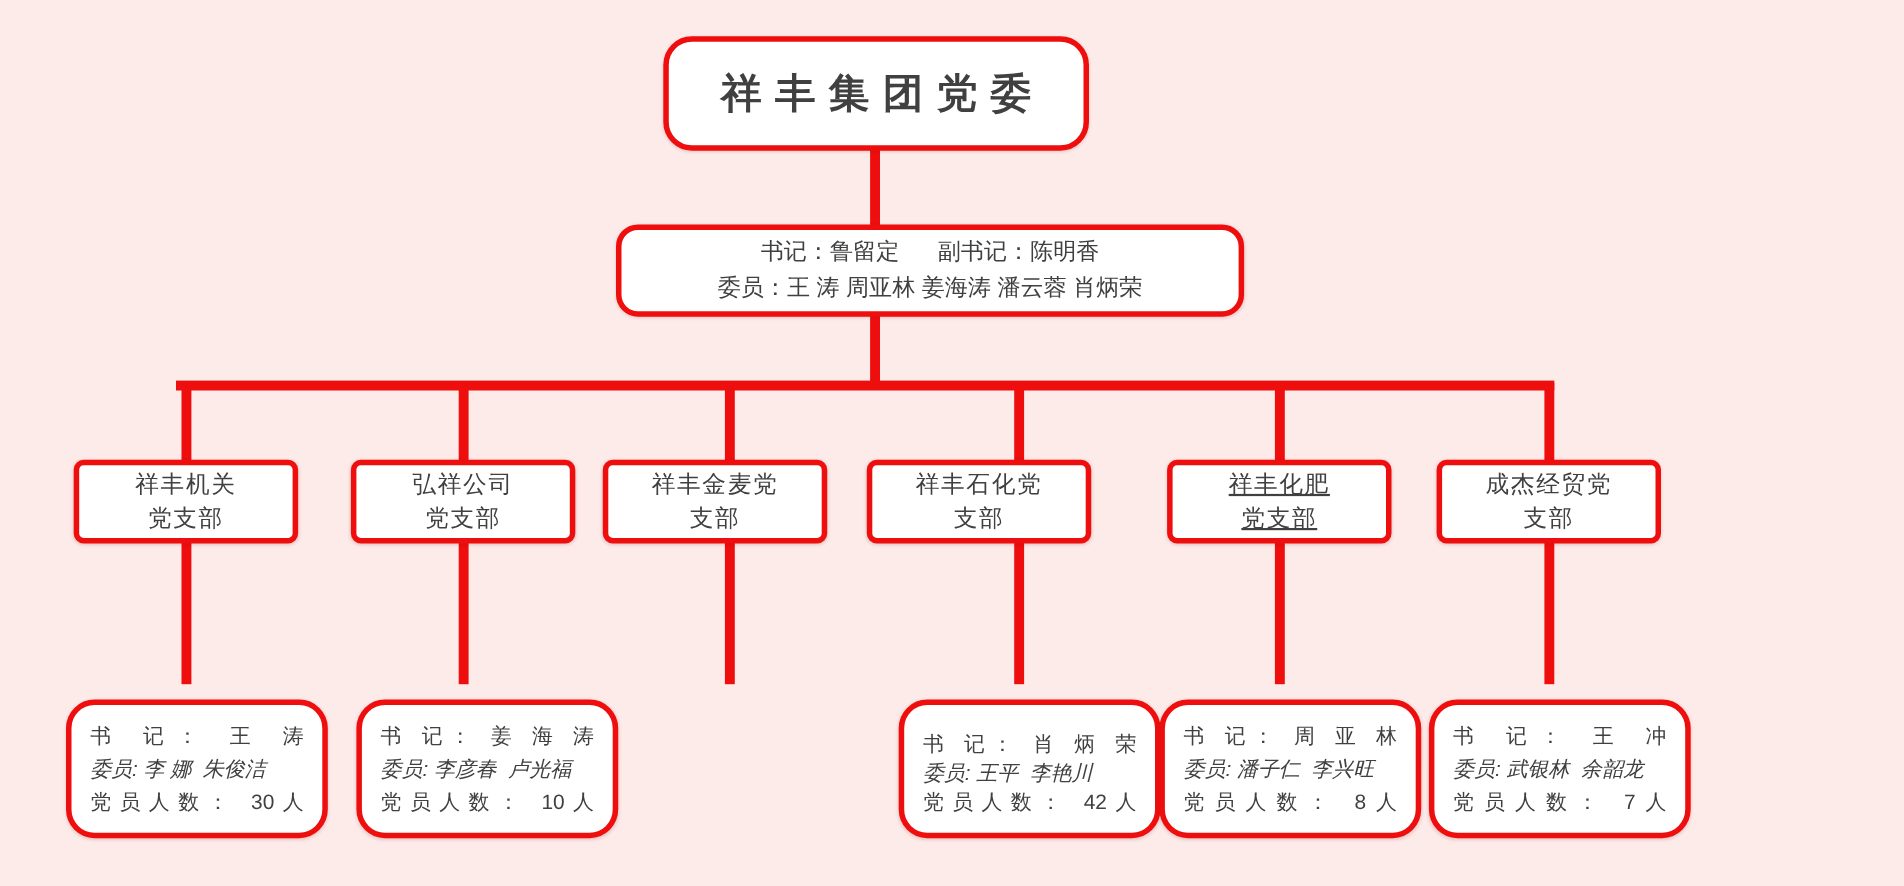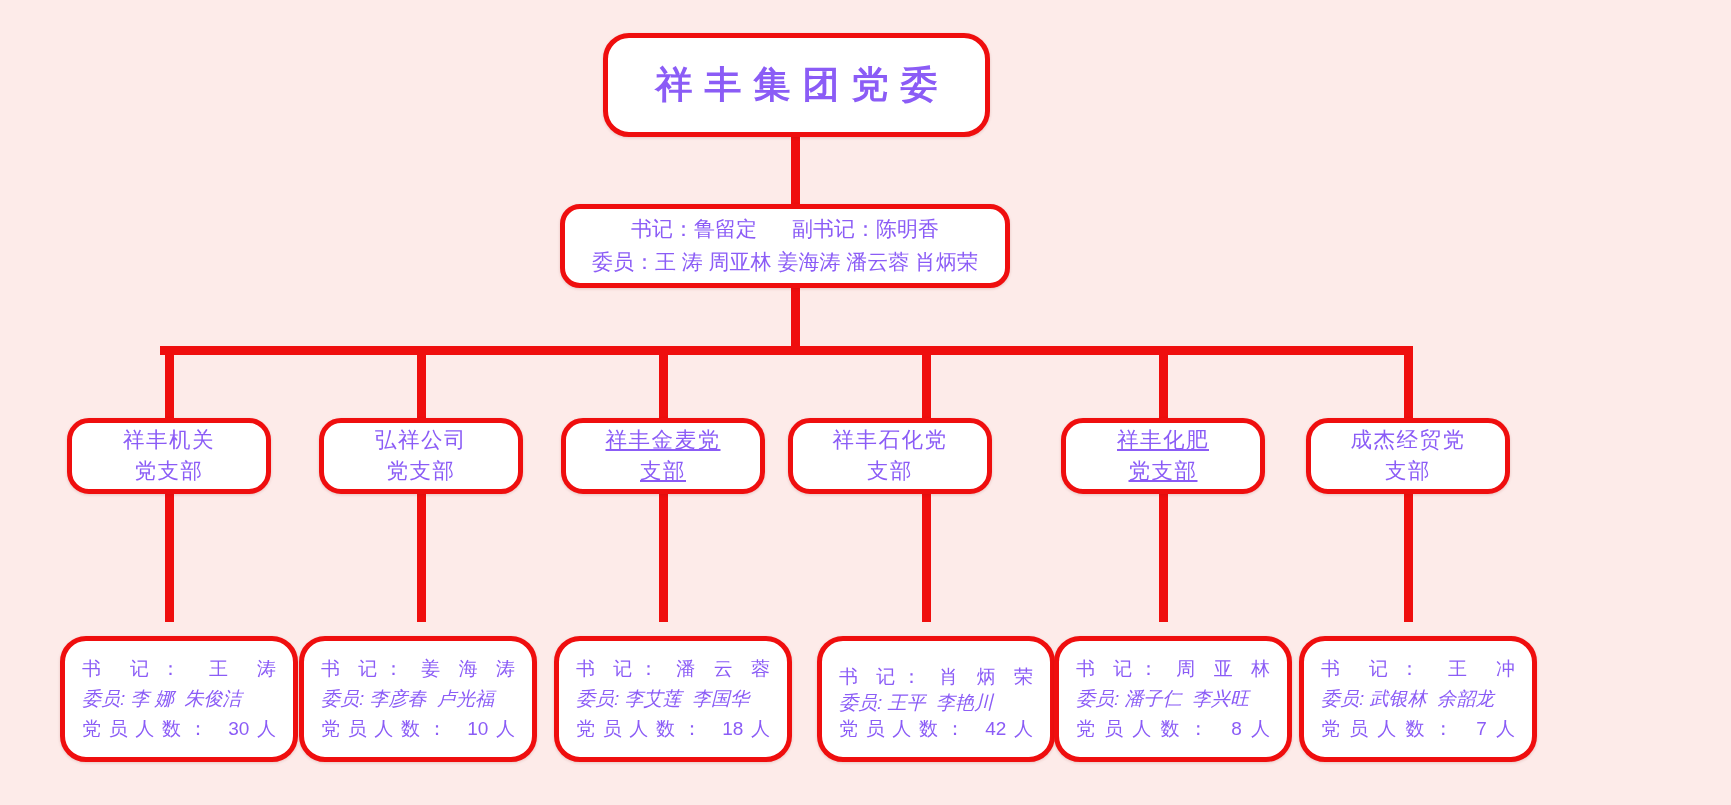--- a/index.html
+++ b/index.html
@@ -6,21 +6,21 @@
   body {
     font-family: "Liberation Sans", sans-serif;
     background: #fdebe9;
   }
   #canvas {
     position: relative;
     width: 1731px;
     height: 805px;
     background: #fdebe9;
     overflow: hidden;
-    color: #8b5cf6;
+    color: #404040;
   }
   .line {
     position: absolute;
     background: #ef0e0e;
     z-index: 1;
   }
   .box {
     position: absolute;
     background: #ffffff;
     border: 5px solid #ef0e0e;
@@ -29,30 +29,30 @@
     box-shadow: 0 1px 3px rgba(120,30,30,0.18);
   }
   .root-box {
     left: 603px; top: 33px; width: 387px; height: 104px;
     border-radius: 26px;
     display: flex; align-items: center; justify-content: center;
     font-size: 37px; font-weight: bold; letter-spacing: 12px;
     text-indent: 12px; 
   }
   .committee-box {
-    left: 560px; top: 204px; width: 450px; height: 84px;
+    left: 560px; top: 204px; width: 571px; height: 84px;
     border-radius: 20px;
     display: flex; flex-direction: column; align-items: center; justify-content: center;
     font-size: 21px; line-height: 1.55;
     text-align: right;
   }
   .committee-box .cline { white-space: pre; }
   .branch-box {
     top: 418px; height: 76px; width: 204px;
-    border-radius: 22px;
+    border-radius: 9px;
     display: flex; flex-direction: column; align-items: center; justify-content: center;
     font-size: 21.5px; line-height: 1.42; letter-spacing: 1.5px;
     text-align: right;
   }
   .detail-box {
     top: 620px; height: 126px; width: 238px;
     border-radius: 26px;
     padding: 15px 17px;
     font-size: 19px;
     display: flex; flex-direction: column; justify-content: space-between; margin-top: 16px;
@@ -99,21 +99,21 @@
   </div>
 
   <div class="box branch-box" style="left:67px;">
     <div>祥丰机关</div>
     <div>党支部</div>
   </div>
   <div class="box branch-box" style="left:319px;">
     <div>弘祥公司</div>
     <div>党支部</div>
   </div>
-  <div class="box branch-box" style="left:561px;text-decoration:underline;">
+  <div class="box branch-box" style="left:548px;">
     <div>祥丰金麦党</div>
     <div>支部</div>
   </div>
   <div class="box branch-box" style="left:788px;">
     <div>祥丰石化党</div>
     <div>支部</div>
   </div>
   <div class="box branch-box" style="left:1061px;text-decoration:underline;">
     <div>祥丰化肥</div>
     <div>党支部</div>
@@ -121,29 +121,24 @@
   <div class="box branch-box" style="left:1306px;">
     <div>成杰经贸党</div>
     <div>支部</div>
   </div>
 
   <div class="box detail-box" style="left:60px;">
     <div class="detail-line1">书 记： 王 涛</div>
     <div class="detail-line2">委员: 李 娜  朱俊洁</div>
     <div class="detail-line3">党员人数： 30人</div>
   </div>
-  <div class="box detail-box" style="left:299px;">
+  <div class="box detail-box" style="left:324px;">
     <div class="detail-line1">书 记： 姜 海 涛</div>
     <div class="detail-line2">委员: 李彦春  卢光福</div>
     <div class="detail-line3">党员人数： 10人</div>
-  </div>
-  <div class="box detail-box" style="left:554px;">
-    <div class="detail-line1">书 记： 潘 云 蓉</div>
-    <div class="detail-line2">委员: 李艾莲  李国华</div>
-    <div class="detail-line3">党员人数： 18人</div>
   </div>
   <div class="box detail-box" style="left:817px;justify-content:flex-end;">
     <div class="detail-line1">书 记： 肖 炳 荣</div>
     <div class="detail-line2">委员: 王平  李艳川</div>
     <div class="detail-line3">党员人数： 42人</div>
   </div>
   <div class="box detail-box" style="left:1054px;">
     <div class="detail-line1">书 记： 周 亚 林</div>
     <div class="detail-line2">委员: 潘子仁  李兴旺</div>
     <div class="detail-line3">党员人数： 8人</div>

